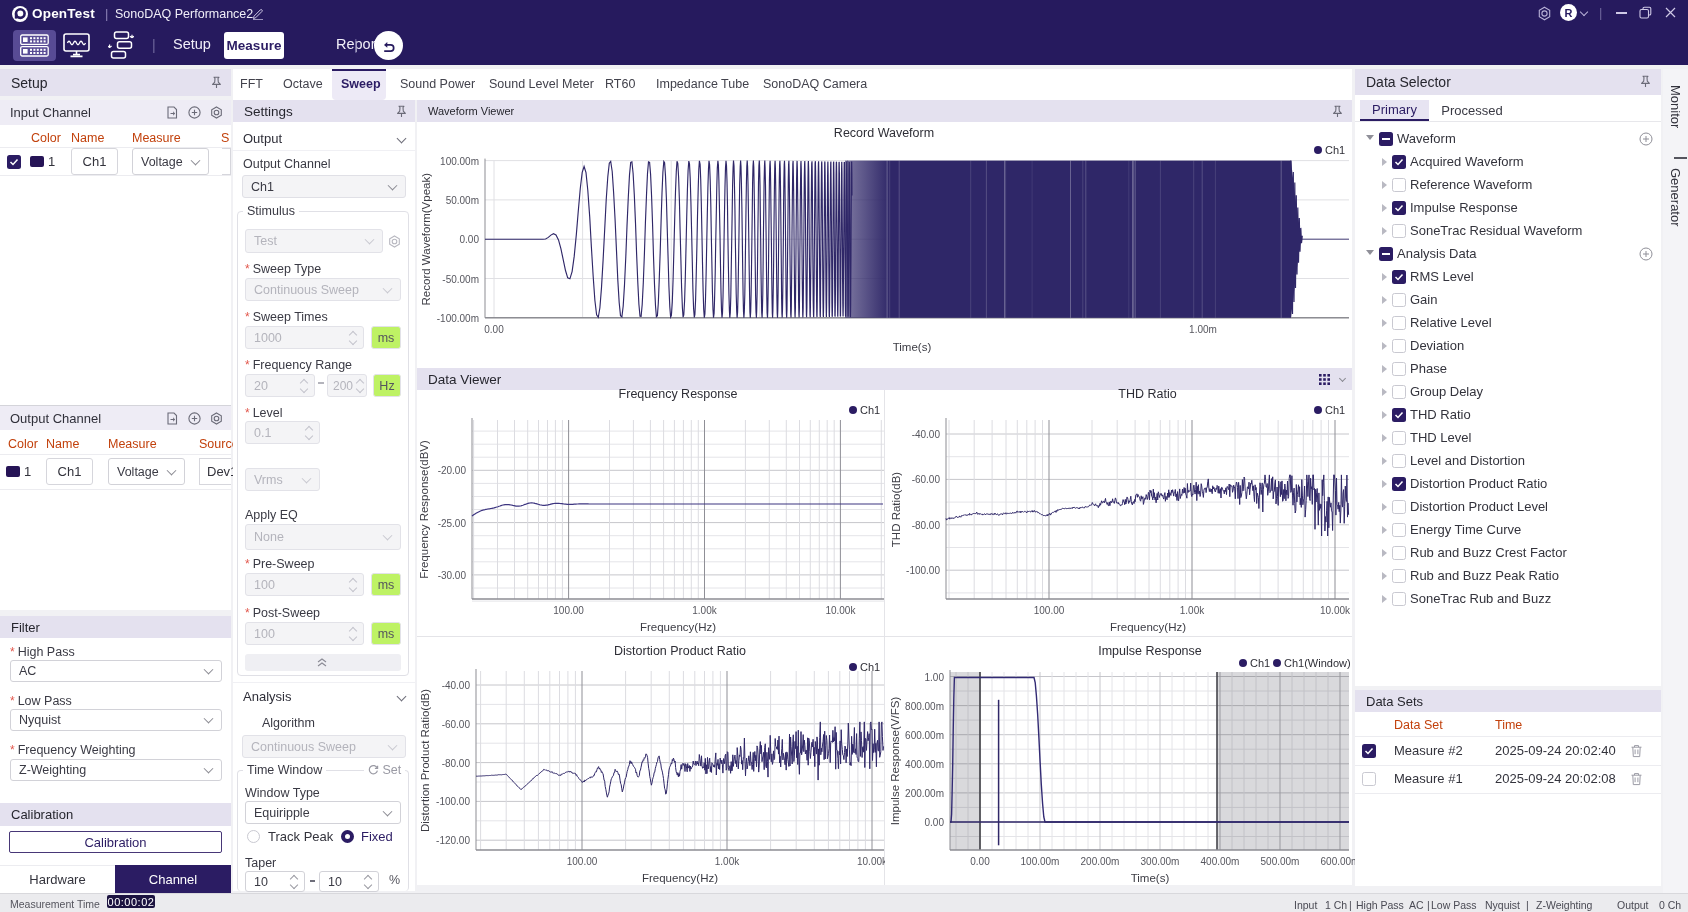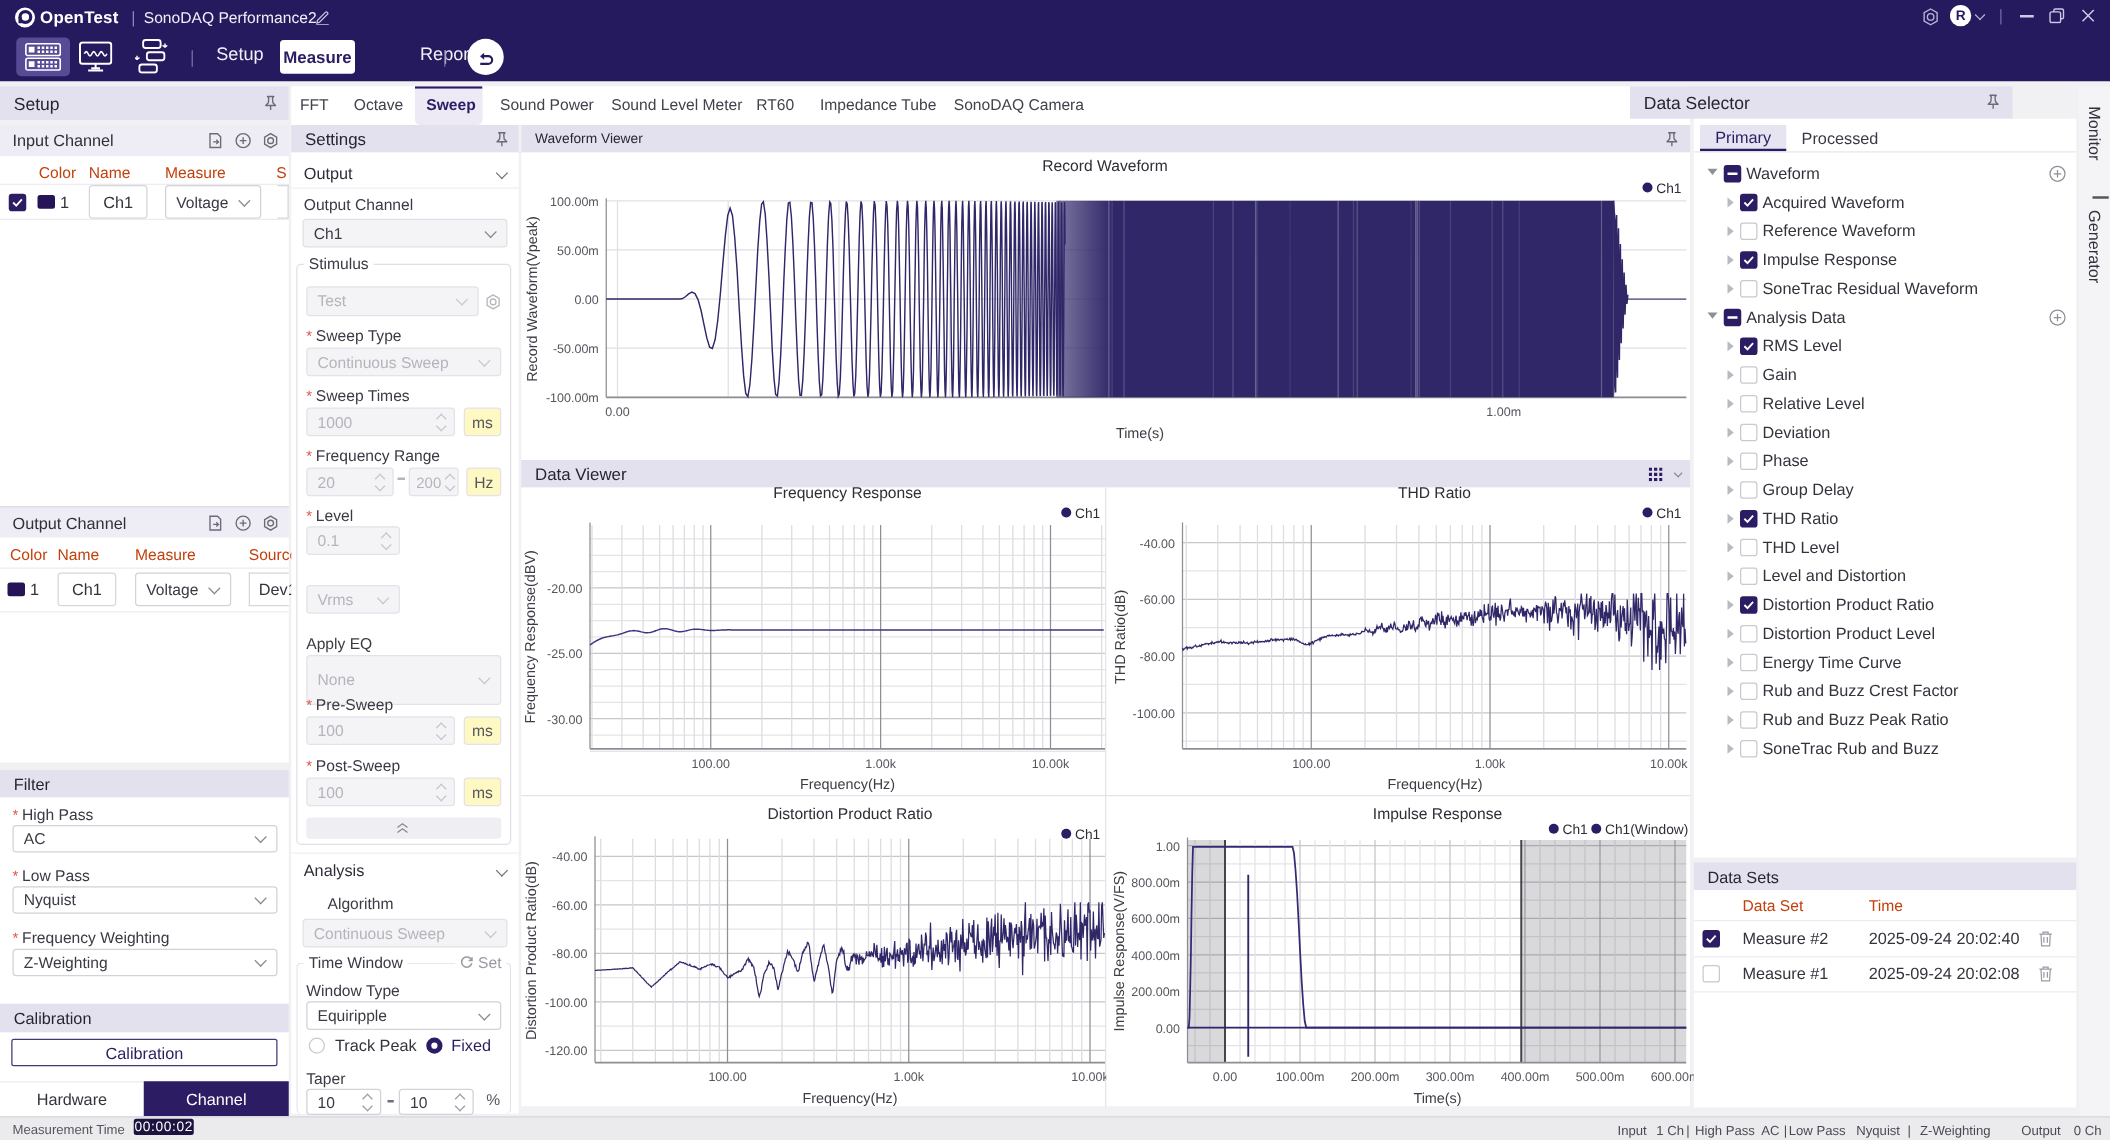--- a/index.html
+++ b/index.html
@@ -13,21 +13,21 @@
 .sel.grey{background:#f4f4f6;color:#3a3a44;border-color:#e0e0e6;}
 .cvr{position:absolute;right:9px;top:50%;width:7px;height:7px;border-right:1.4px solid #8a8a92;border-bottom:1.4px solid #8a8a92;transform:translateY(-70%) rotate(45deg);}
 .sel.dis .cvr{border-color:#c8c8d0;}
 .spin{position:absolute;border:1px solid #e2e2e8;border-radius:3px;background:#f4f4f6;color:#b4b4bc;font-size:12.5px;display:flex;align-items:center;padding-left:8px;}
 .spin.en{background:#fff;color:#3a3a44;border-color:#d2d2d8;}
 .ud{position:absolute;right:7px;top:50%;transform:translateY(-50%);display:flex;flex-direction:column;gap:3px;}
 .ud i{display:block;width:6px;height:6px;border-right:1.3px solid #c4c4cc;border-bottom:1.3px solid #c4c4cc;}
 .ud i.u{transform:rotate(-135deg);}
 .ud i.d{transform:rotate(45deg);margin-top:-3px;}
 .spin.en .ud i{border-color:#9a9aa2;}
-.unit{position:absolute;border:1px solid #e2e2e8;border-radius:3px;background:#fef9c3;color:#55555e;font-size:12.5px;display:flex;align-items:center;justify-content:center;}
+.unit{position:absolute;border:1px solid #e2e2e8;border-radius:3px;background:#bef264;color:#55555e;font-size:12.5px;display:flex;align-items:center;justify-content:center;}
 .cb{position:absolute;width:14px;height:14px;border-radius:2.5px;background:#2b1c63;}
 .cb svg{position:absolute;left:1px;top:1px;}
 .cb.un{background:#fff;border:1px solid #c9c9d1;}
 .cb.ind::after{content:"";position:absolute;left:3px;top:6px;width:8px;height:2px;background:#fff;}
 .fieldset{position:absolute;border:1px solid #e0e0e6;border-radius:4px;}
 .legend{position:absolute;background:#fff;padding:0 4px;font-size:12.5px;color:#3a3a44;}
 .caret{display:block;width:0;height:0;border-left:5px solid #8f8f98;border-top:4px solid transparent;border-bottom:4px solid transparent;}
 .caret.down{border-left:4px solid transparent;border-right:4px solid transparent;border-top:5px solid #8f8f98;border-bottom:none;}
 .thead{position:absolute;font-size:12.5px;color:#c2410c;}
 .vtext{writing-mode:vertical-rl;font-size:13px;color:#32323c;}
@@ -243,21 +243,21 @@
       <i class="d"></i>
     </span></div>
 <div class="unit" style="left:373px;top:374px;width:28px;height:23px;">Hz</div>
 <div class="lbl" style="left:245px;top:406px;"><span class="req">*</span>Level</div>
 <div class="spin" style="left:245px;top:421px;width:75px;height:23px;">0.1<span class="ud">
       <i class="u"></i>
       <i class="d"></i>
     </span></div>
 <div class="sel dis" style="left:245px;top:468px;width:75px;height:23px;">Vrms<span class="cvr"></span></div>
 <div class="lbl" style="left:245px;top:508px;">Apply EQ</div>
-<div class="sel dis" style="left:245px;top:524px;width:156px;height:40px;">None<span class="cvr"></span></div>
+<div class="sel dis" style="left:245px;top:524px;width:156px;height:26px;">None<span class="cvr"></span></div>
 <div class="lbl" style="left:245px;top:557px;"><span class="req">*</span>Pre-Sweep</div>
 <div class="spin" style="left:245px;top:573px;width:119px;height:23px;">100<span class="ud">
       <i class="u"></i>
       <i class="d"></i>
     </span></div>
 <div class="unit" style="left:371px;top:573px;width:30px;height:23px;">ms</div>
 <div class="lbl" style="left:245px;top:606px;"><span class="req">*</span>Post-Sweep</div>
 <div class="spin" style="left:245px;top:622px;width:119px;height:23px;">100<span class="ud">
       <i class="u"></i>
       <i class="d"></i>
@@ -640,21 +640,21 @@
     <text x="396.0" y="228" text-anchor="middle" font-family="Liberation Sans,sans-serif" font-size="10" fill="#56565e">500.00m</text>
     <text x="456.0" y="228" text-anchor="middle" font-family="Liberation Sans,sans-serif" font-size="10" fill="#56565e">600.00m</text>
     <text x="266" y="245" text-anchor="middle" font-family="Liberation Sans,sans-serif" font-size="11.5" fill="#3c3c44">Time(s)</text>
     <text x="15" y="124" text-anchor="middle" font-family="Liberation Sans,sans-serif" font-size="11.5" fill="#3c3c44" transform="rotate(-90 15 124)">Impulse Response(V/FS)</text>
     <text x="266" y="18" text-anchor="middle" font-family="Liberation Sans,sans-serif" font-size="12.5" fill="#2e2e36">Impulse Response</text>
     <circle cx="359" cy="26" r="4" fill="#2b1c63"></circle>
     <text x="366" y="30" font-family="Liberation Sans,sans-serif" font-size="11" fill="#2e2e36">Ch1</text>
     <circle cx="393" cy="26" r="4" fill="#2b1c63"></circle>
     <text x="400" y="30" font-family="Liberation Sans,sans-serif" font-size="11" fill="#2e2e36">Ch1(Window)</text>
   </svg>
-<div class="hdr" style="left:1304px;top:69px;width:306px;height:26px;">Data Selector<svg style="position:absolute;right:9px;top:6px" width="13" height="13" viewBox="0 0 13 13">
+<div class="hdr" style="left:1355px;top:69px;width:306px;height:26px;">Data Selector<svg style="position:absolute;right:9px;top:6px" width="13" height="13" viewBox="0 0 13 13">
       <path d="M4 1.2 L9 1.2 L8 2.5 L8.3 6.2 L10.4 8.4 L2.6 8.4 L4.7 6.2 L5 2.5 Z M6.5 8.4 L6.5 12" fill="none" stroke="#6b6b78" stroke-width="1.1" stroke-linejoin="round"></path>
     </svg></div>
 <div class="white" style="left:1355px;top:95px;width:306px;height:591px;"></div>
 <div class="abs" style="left:1360px;top:100px;width:69px;height:21px;background:#e7e4f2;border-bottom:2.5px solid #2b1c63;color:#2b1c63;font-size:13px;display:flex;align-items:center;justify-content:center;">Primary</div>
 <div class="abs" style="left:1429px;top:100px;width:86px;height:21px;color:#3a3a44;font-size:13px;display:flex;align-items:center;justify-content:center;">Processed</div>
 <div class="abs" style="left:1355px;top:121px;width:306px;height:1px;background:#e7e7eb;"></div>
 <div class="abs" style="left:1366px;top:135px;">
     <span class="caret down"></span>
   </div>
 <svg class="abs" style="left:1639px;top:132px" width="14" height="14" viewBox="0 0 14 14">

